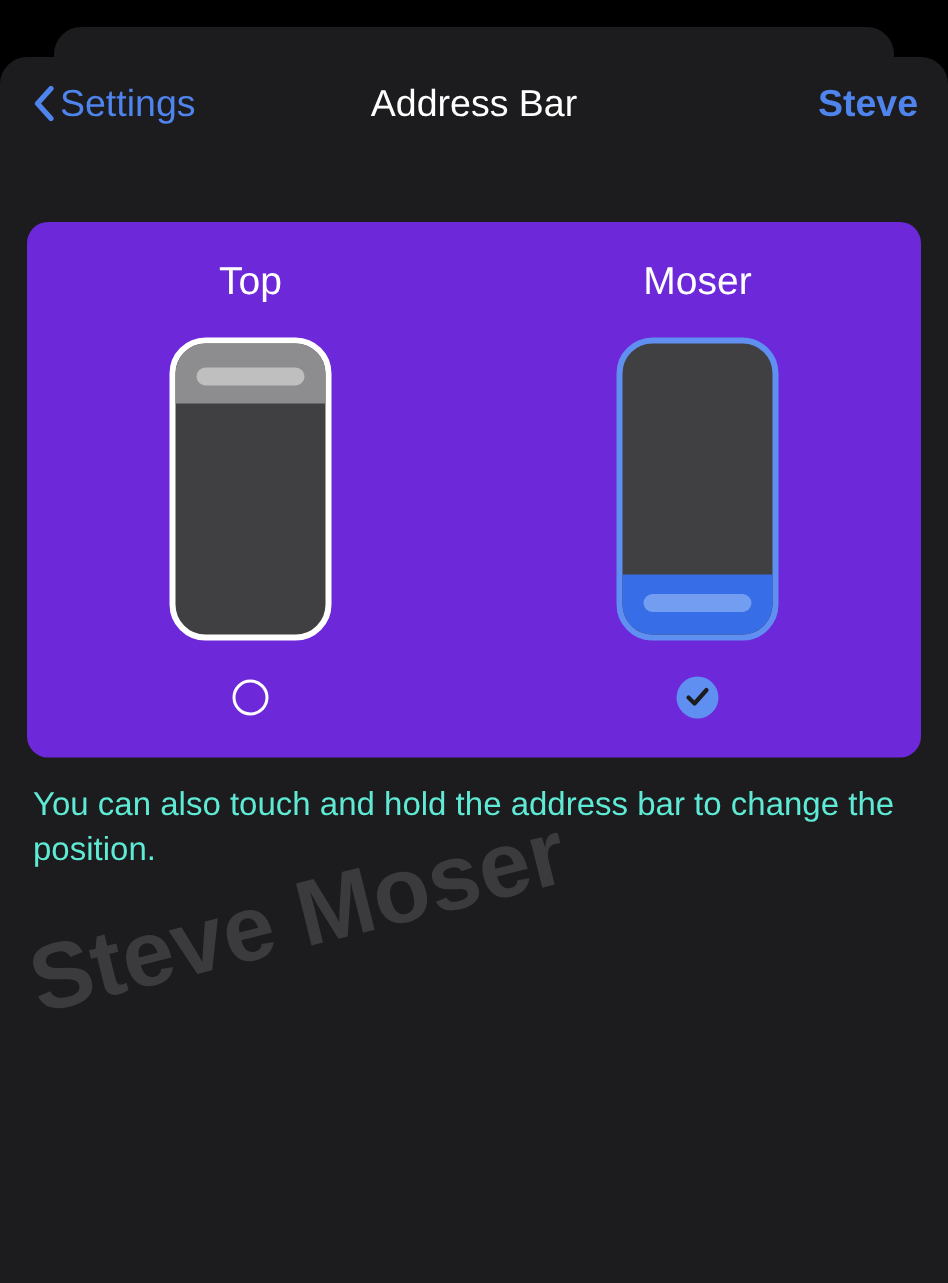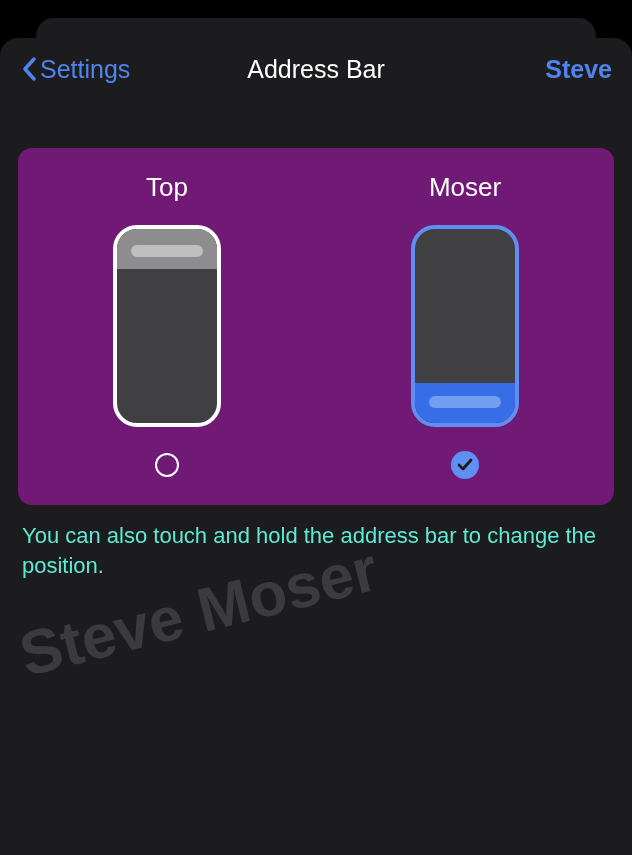--- a/index.html
+++ b/index.html
@@ -86,21 +86,21 @@
       font-size: 25px;
       font-weight: 600;
       cursor: pointer;
     }
     
     .content {
       padding: 48px 18px 0 18px;
     }
     
     .options-panel {
-      background: #701a75;
+      background: #6d28d9;
       border-radius: 14px;
       padding: 24px 0 26px 0;
       display: flex;
       justify-content: space-around;
     }
     
     .option {
       display: flex;
       flex-direction: column;
       align-items: center;

